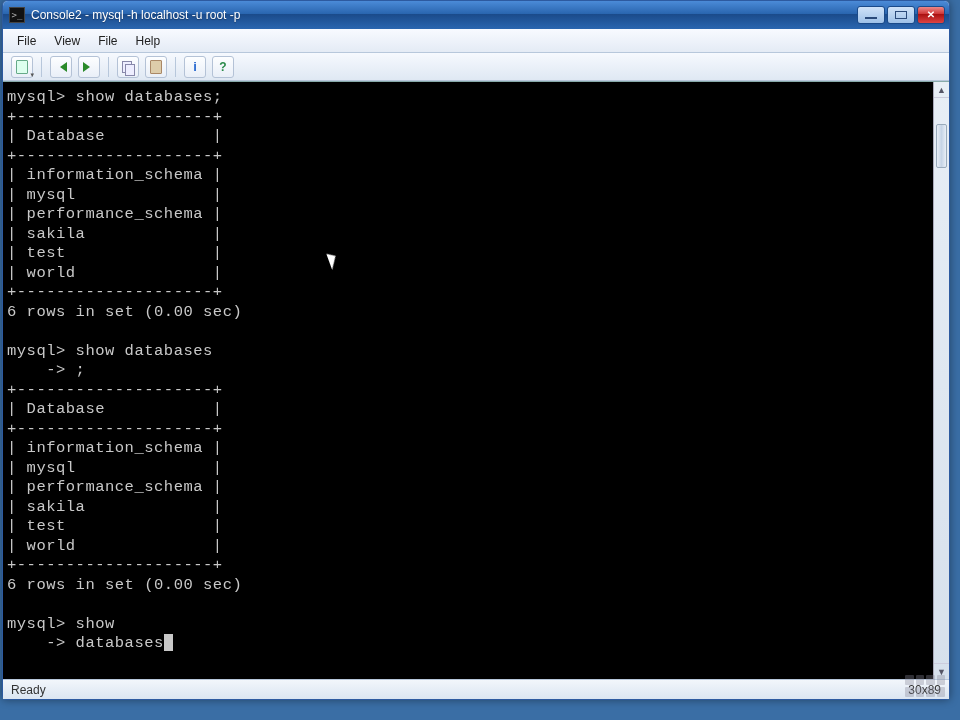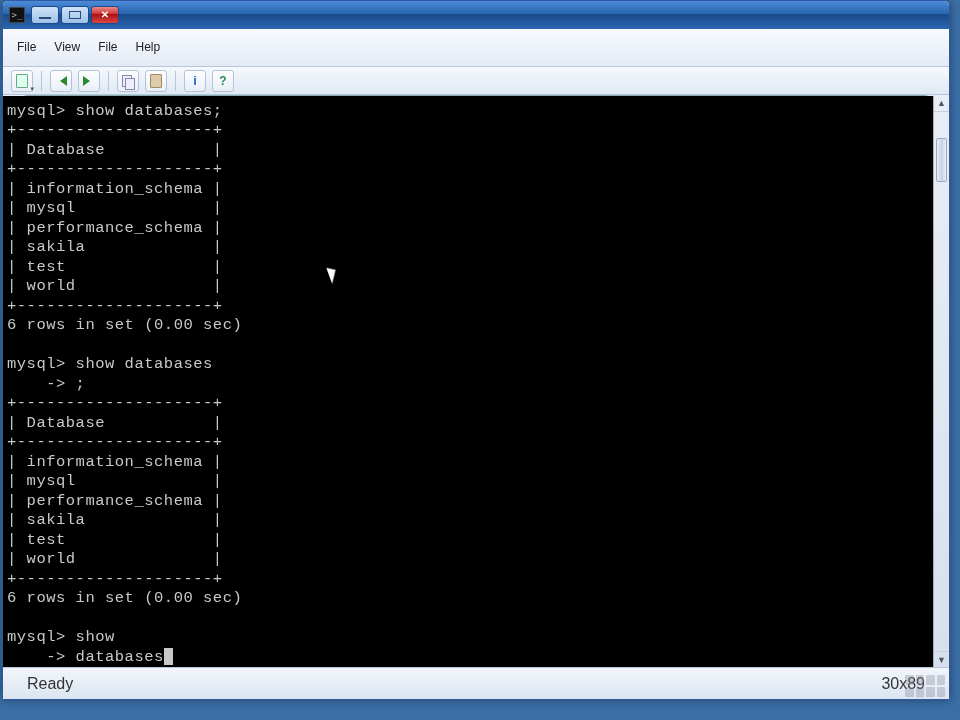--- a/index.html
+++ b/index.html
@@ -53,21 +53,21 @@
     position:relative;
   }
   .win-btn.close {
     background: linear-gradient(#e88, #c33 45%, #a11 46%, #d44);
     color:#fff;
   }
   .win-btn.min::after{content:'';position:absolute;left:7px;right:7px;bottom:4px;height:2px;background:#2a4a7a;}
   .win-btn.max::after{content:'';position:absolute;left:7px;right:7px;top:4px;bottom:4px;border:1.5px solid #2a4a7a;}
   .win-btn.close::after{content:'✕';font-size:10px;line-height:1;}
   .menubar {
-    height: 39px;
+    height: 24px;
     background: linear-gradient(#f8faff, #e4ebf5);
     border-bottom: 1px solid #b7c7db;
     display:flex;align-items:center;
     padding: 0 6px;
     gap: 2px;
   }
   .menu-item {
     padding: 3px 8px;
     color:#222;
     border-radius:2px;
@@ -97,21 +97,20 @@
   .ico-copy::after{content:'';width:8px;height:10px;border:1px solid #88a;background:#eef;position:absolute;left:7px;top:7px;}
   .ico-paste::before{content:'';width:10px;height:12px;background:#dca;border:1px solid #a86;border-radius:1px;}
   .ico-info{color:#2a6ad0;font-weight:bold;font-size:13px;}
   .ico-help{color:#2a8a4a;font-weight:bold;font-size:12px;}
   .terminal-wrap {
     flex:1;
     display:flex;
     border-top:1px solid #8aa;
     background:#000;
     position:relative;
-    border-radius:27px;
   }
   .terminal {
     flex:1;
     background:#000;
     color:#c8c8c8;
     font-family: Consolas, "Courier New", monospace;
     font-size: 15.5px;
     line-height: 19.5px;
     letter-spacing: 0.5px;
     padding: 6px 0 0 4px;
@@ -131,26 +130,26 @@
     background: linear-gradient(#e8eef6,#d6e0ec);
     border-left:1px solid #aab;
     display:flex;flex-direction:column;
     align-items:center;
   }
   .sb-arrow{height:16px;width:100%;display:flex;align-items:center;justify-content:center;color:#556;font-size:9px;border-bottom:1px solid #ccd;}
   .sb-arrow.bot{border-bottom:none;border-top:1px solid #ccd;}
   .sb-track{flex:1;width:100%;position:relative;}
   .sb-thumb{position:absolute;top:26px;left:2px;right:2px;height:44px;background:linear-gradient(90deg,#e8eef6,#c6d4e6 50%,#e8eef6);border:1px solid #9ab;border-radius:2px;}
   .statusbar{
-    height:32px;
+    height:20px;
     background: linear-gradient(#f2f6fb,#dbe5f1);
     border-top:1px solid #b7c7db;
     display:flex;align-items:center;
-    padding:0 24px;
-    font-size:16px;color:#333;
+    padding:0 8px;
+    font-size:12px;color:#333;
     justify-content:space-between;
   }
   .resize-grip{
     position:absolute;right:4px;bottom:2px;
     width:40px;height:22px;
     display:grid;grid-template-columns:repeat(4,1fr);grid-template-rows:repeat(2,1fr);
     gap:2px;opacity:0.35;
   }
   .resize-grip div{background:#889;border-radius:1px;}
   .mouse-cursor{
@@ -164,20 +163,21 @@
     filter: drop-shadow(0 0 1px #000);
   }
 </style>
 </head>
 <body>
 
 <div class="window">
 
   <div class="titlebar">
     <div class="titlebar-icon">&gt;_</div>
+    <div class="titlebar-text">Console2 - mysql  -h localhost -u root -p</div>
     <div class="win-buttons">
       <div class="win-btn min"></div>
       <div class="win-btn max"></div>
       <div class="win-btn close"></div>
     </div>
   </div>
 
   <div class="menubar">
     <div class="menu-item">File</div>
     <div class="menu-item">View</div>

